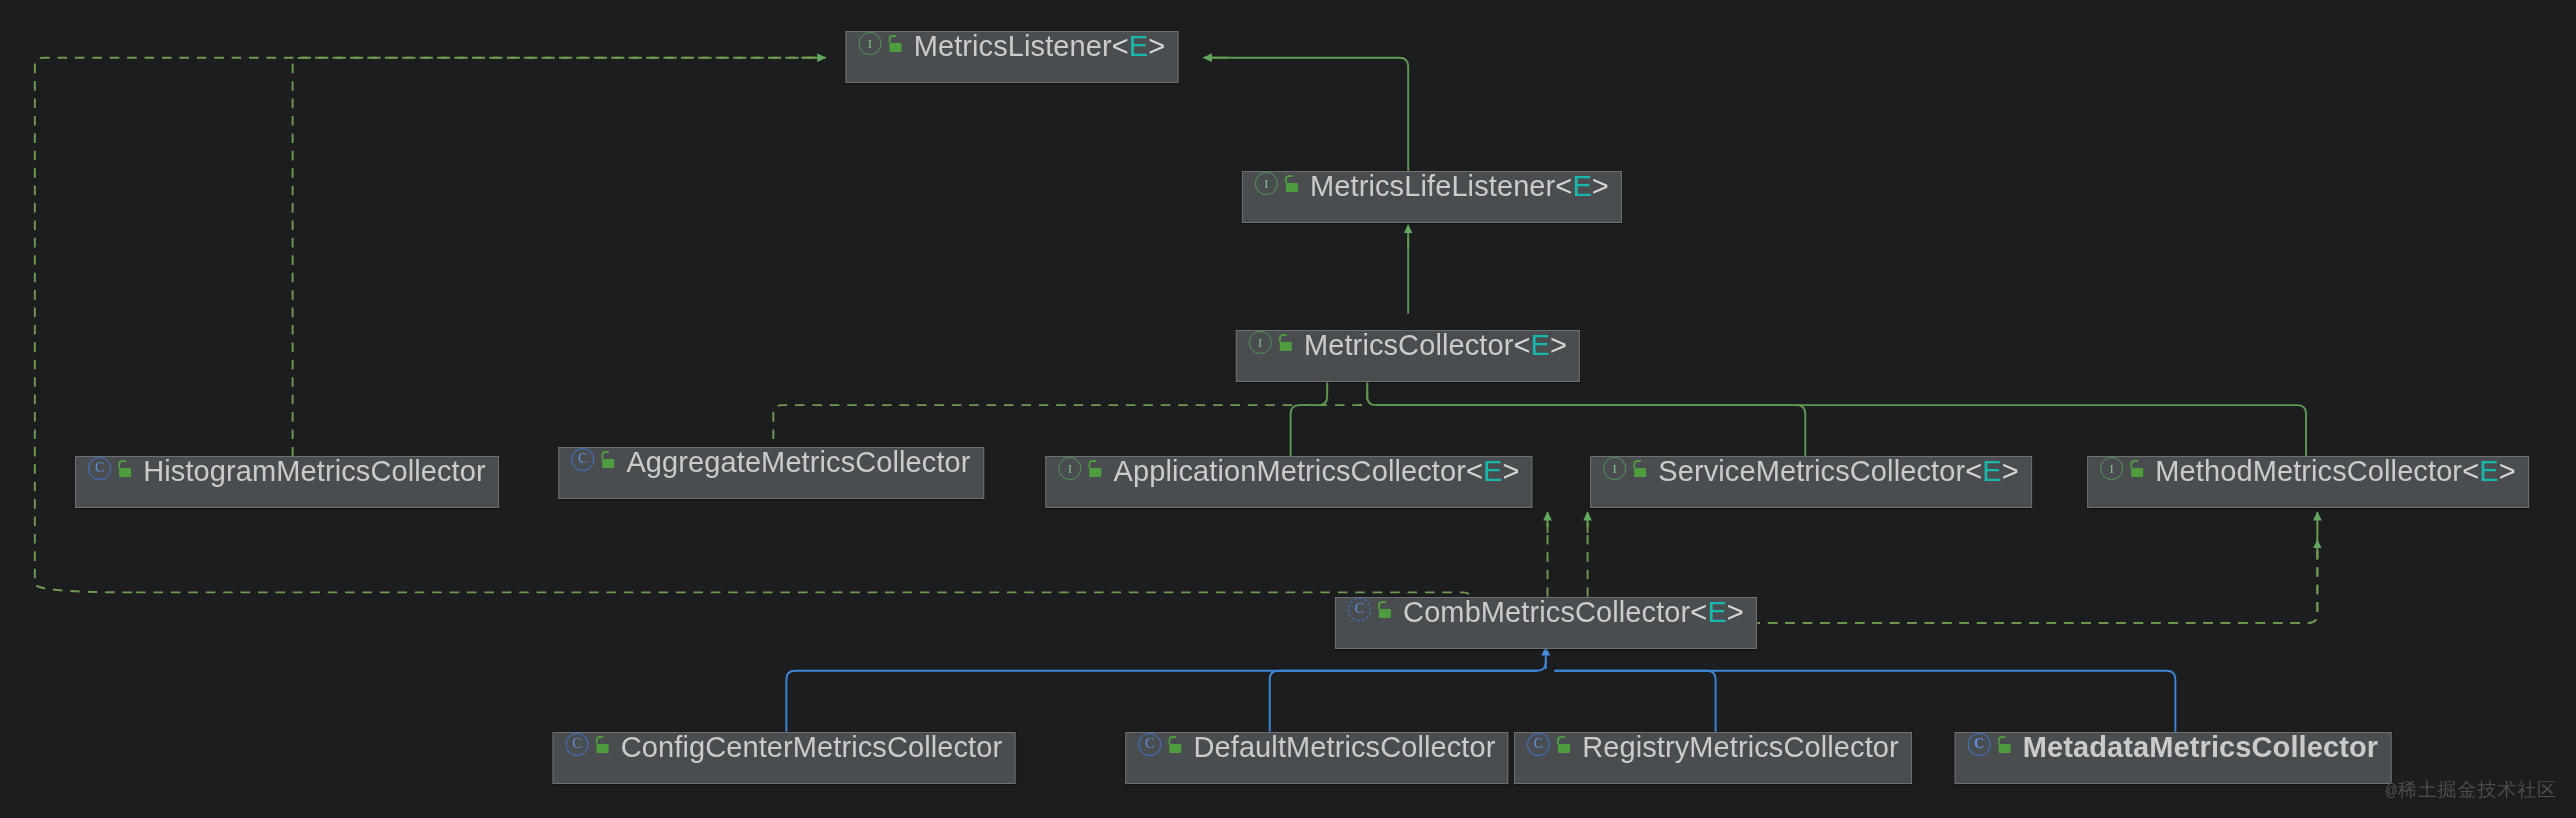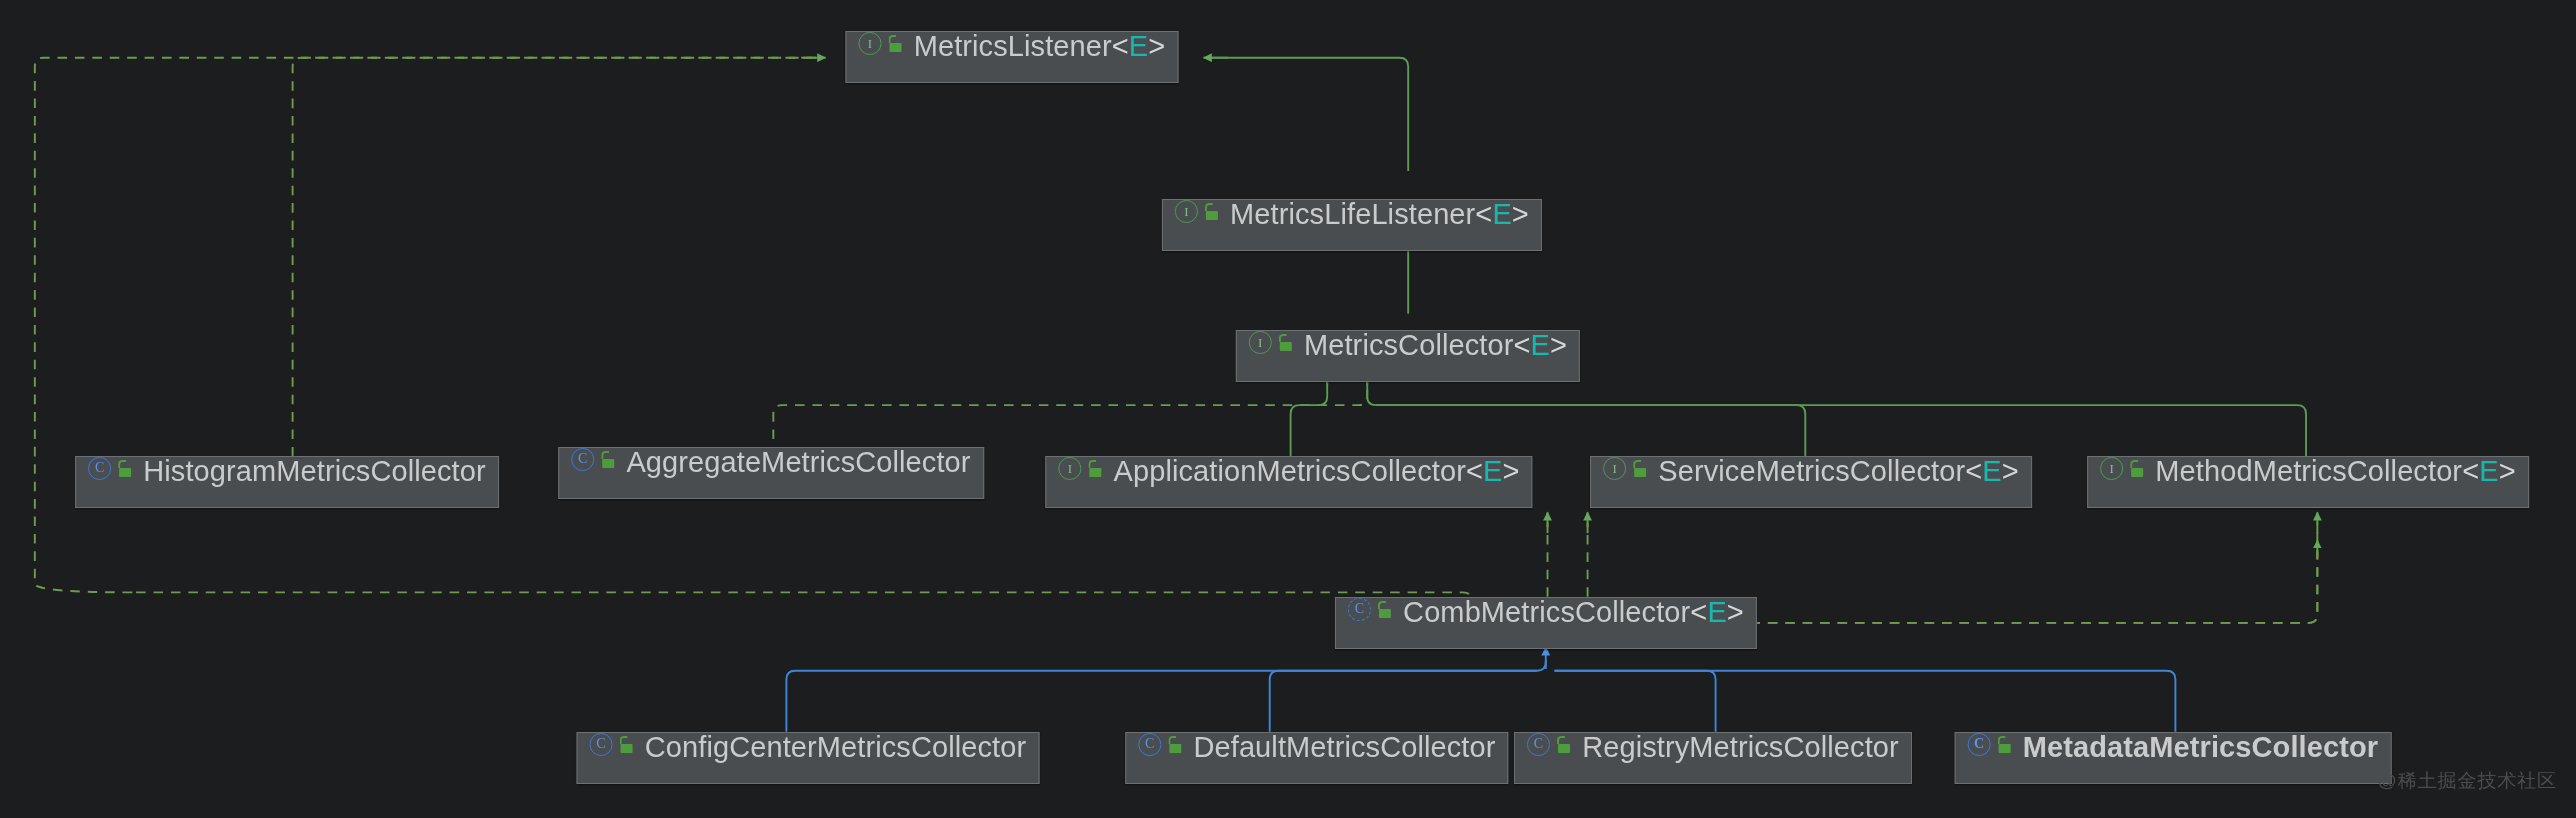--- a/index.html
+++ b/index.html
@@ -36,22 +36,22 @@
             transform:translateY(-50%);text-align:center;font-size:14px;
             color:#5b93e8;font-family:"Liberation Serif",serif;line-height:1;}
   
   .ic-lock{width:15px;height:16.5px;position:relative;}
   .ic-lock .body{position:absolute;left:1.7px;bottom:0;width:12.2px;height:8.7px;
             background:#4f9c3f;border-radius:0.9px;}
   .ic-lock .shackle{position:absolute;left:0.9px;top:0;width:7.8px;height:7.8px;
             border:2.1px solid #4f9c3f;border-bottom:none;border-right:none;
             border-top-left-radius:4.4px;box-sizing:border-box;}
 
-  .watermark{position:absolute;right:19px;bottom:25px;font-size:19px;
-            color:#4b4d4f;font-family:Liberation Sans, sans-serif;letter-spacing:0.9px;}
+  .watermark{position:absolute;right:19px;bottom:16px;font-size:19px;
+            color:#4b4d4f;font-family:Liberation Mono, monospace;letter-spacing:0.9px;}
 </style>
 </head>
 <body>
 
 <div id="canvas">
 
   <svg id="edges" viewBox="0 0 2958 940" xmlns="http://www.w3.org/2000/svg">
     <defs>
       <marker id="ah-green" markerWidth="11" markerHeight="11" refX="9.6" refY="5.5" orient="auto" markerUnits="userSpaceOnUse">
         <path d="M0,0.4 L10.4,5.5 L0,10.6 Z" fill="#63a85c"></path>
@@ -112,21 +112,21 @@
     <span class="icons">
       <span class="ic ic-iface"></span>
       <span class="ic ic-lock">
           <span class="shackle"></span>
           <span class="body"></span>
         </span>
     </span>
     <span class="label"><span>MetricsListener</span><span class="ang">&lt;</span><span class="gen">E</span><span class="ang">&gt;</span></span>
   </div>
 
-  <div class="node" style="left: 1352px; top: 197px; margin-top: 28px;">
+  <div class="node" style="left: 1432px; top: 197px;">
     <span class="icons">
       <span class="ic ic-iface"></span>
       <span class="ic ic-lock">
           <span class="shackle"></span>
           <span class="body"></span>
         </span>
     </span>
     <span class="label"><span>MetricsLifeListener</span><span class="ang">&lt;</span><span class="gen">E</span><span class="ang">&gt;</span></span>
   </div>
 
@@ -200,21 +200,21 @@
     <span class="icons">
       <span class="ic ic-abstract"></span>
       <span class="ic ic-lock">
           <span class="shackle"></span>
           <span class="body"></span>
         </span>
     </span>
     <span class="label"><span>CombMetricsCollector</span><span class="ang">&lt;</span><span class="gen">E</span><span class="ang">&gt;</span></span>
   </div>
 
-  <div class="node" style="left: 784px; top: 758px; margin-left: 24px;">
+  <div class="node" style="left: 784px; top: 758px;">
     <span class="icons">
       <span class="ic ic-class"></span>
       <span class="ic ic-lock">
           <span class="shackle"></span>
           <span class="body"></span>
         </span>
     </span>
     <span class="label"><span>ConfigCenterMetricsCollector</span></span>
   </div>
 

